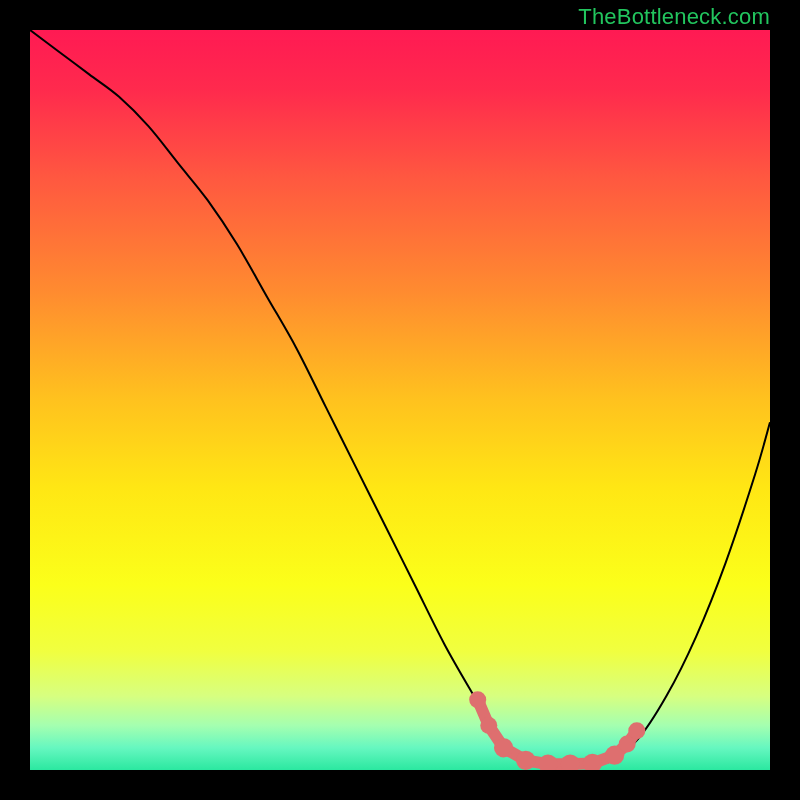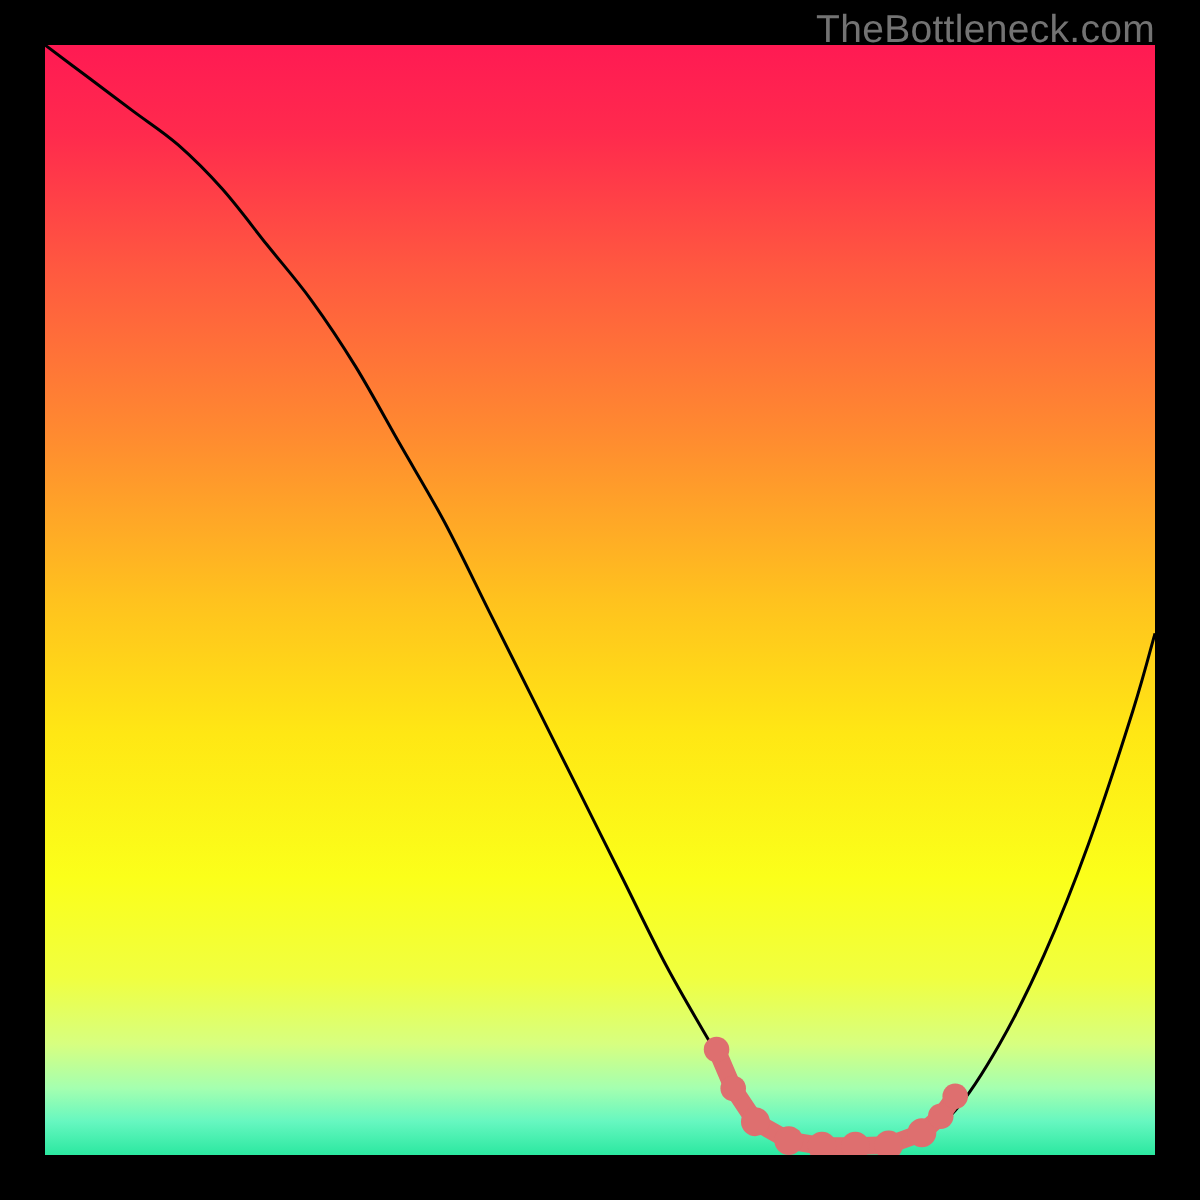--- a/index.html
+++ b/index.html
@@ -32,22 +32,22 @@
     inset: 0;
   }
   .curve-layer {
     position: absolute;
     inset: 0;
   }
   .watermark {
     position: absolute;
     top: 4px;
     right: 30px;
-    color: #737373;
-    font-size: 26px;
+    color: #22c55e;
+    font-size: 22px;
     font-weight: 500;
     letter-spacing: 0.2px;
     user-select: none;
   }
 </style>
 </head>
 <body>
 
 <div class="frame">
   <div class="watermark">TheBottleneck.com</div>

